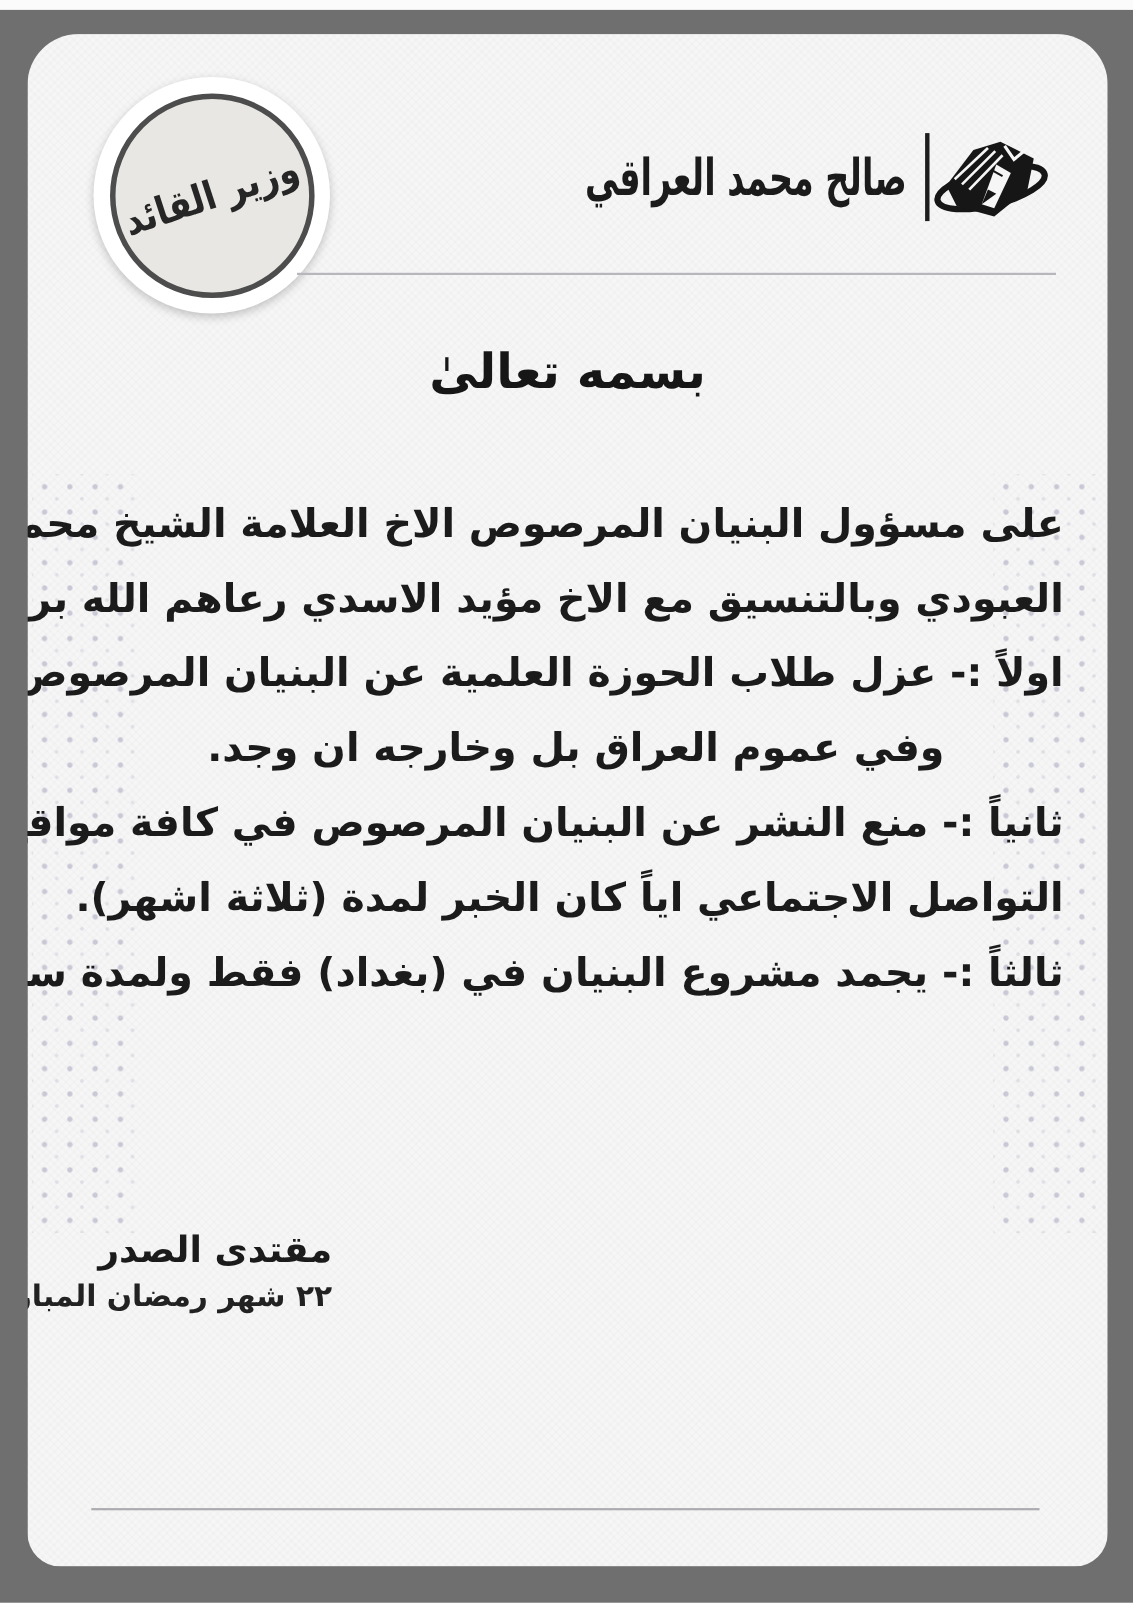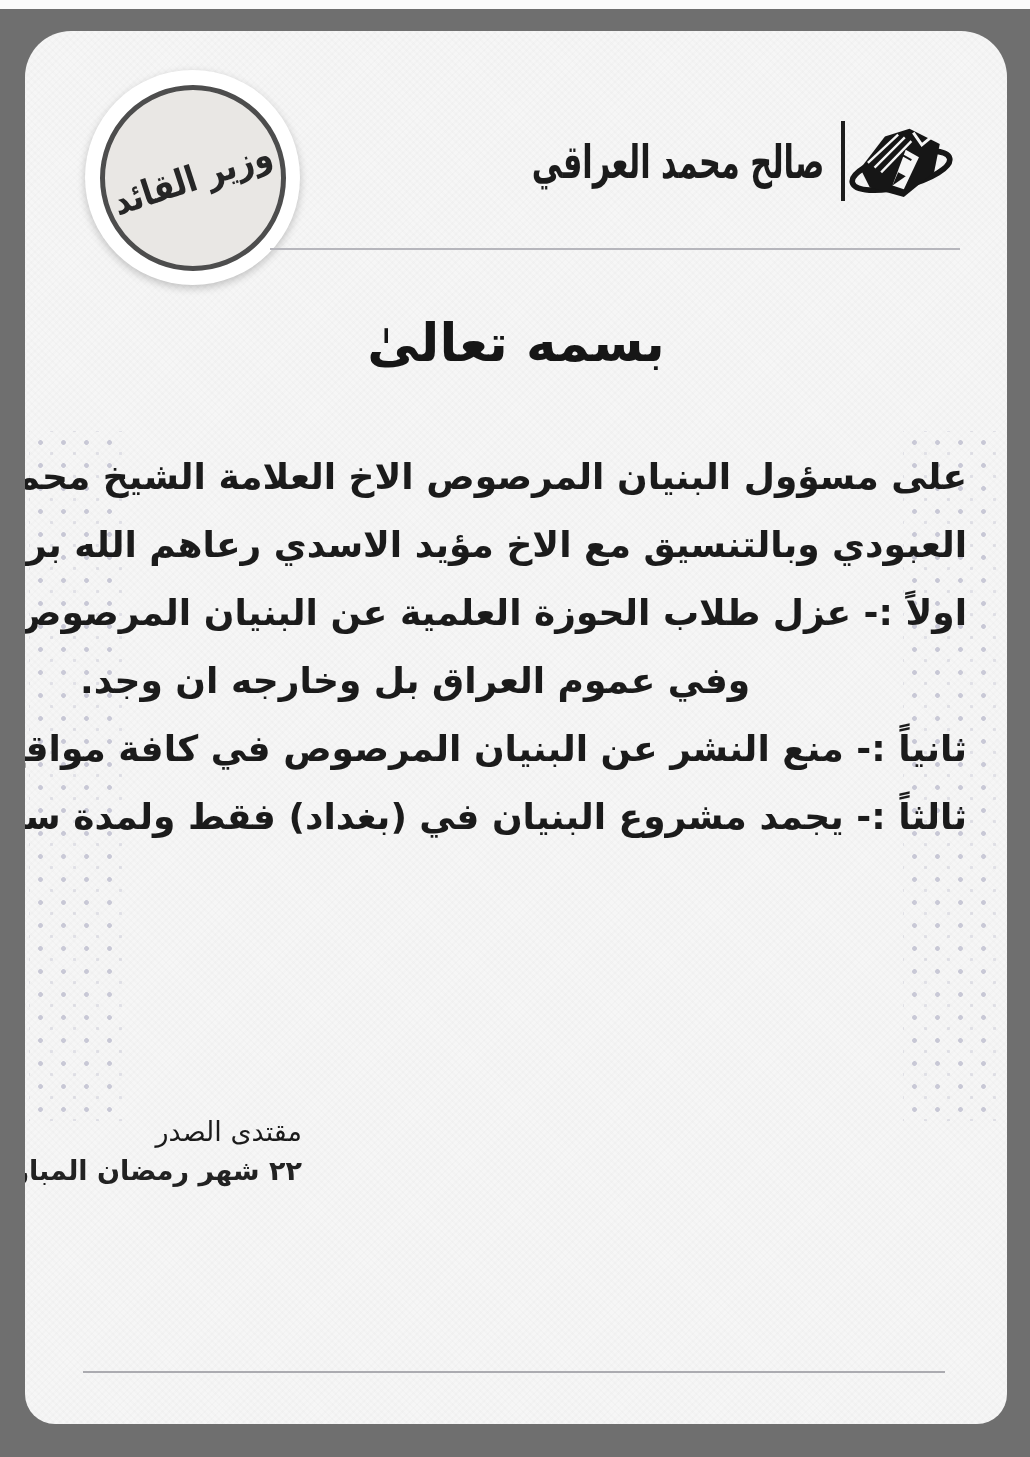--- a/index.html
+++ b/index.html
@@ -66,35 +66,35 @@
   .mast-sep { width:4px; height:80px; background:#1d1d1d; }
   .emblem { width:104px; height:96px; }
 
   .header-rule {
     position:absolute; left:245px; top:217px; width:690px; height:2px;
     background:#b6b6bc;
   }
   .doc-title {
     position:absolute; left:0; top:282px; width:100%;
     text-align:center; direction:rtl;
-    font-size:52px; font-weight:bold; color:#161616;
+    font-size:44px; font-weight:bold; color:#161616;
   }
   .body-text {
     position:absolute; left:55px; right:40px; top:412px;
     direction:rtl; color:#1b1b1b;
     font-size:36px; font-weight:bold; line-height:68px;
   }
   .body-line { text-align:right; white-space:nowrap; }
-  .body-line.center { text-align:left; }
+  .body-line.center { text-align:center; }
 
   .sign-block {
     position:absolute; left:42px; top:1085px; width:235px;
     direction:rtl; text-align:right; color:#1b1b1b;
   }
-  .sign-name { font-size:27px; font-weight:normal; white-space:nowrap; margin-bottom:8px; }
+  .sign-name { font-size:33px; font-weight:bold; white-space:nowrap; margin-bottom:8px; }
   .sign-date { font-size:27px; font-weight:bold; white-space:nowrap; color:#222; }
 
   .footer-rule {
     position:absolute; left:58px; top:1340px; width:862px; height:2px;
     background:#ababb0;
   }
 </style>
 </head>
 <body>
 
@@ -130,20 +130,21 @@
   <div class="header-rule"></div>
 
   <div class="doc-title">بسمه تعالىٰ</div>
 
   <div class="body-text">
       <div class="body-line">على مسؤول البنيان المرصوص الاخ العلامة الشيخ محمد</div>
       <div class="body-line">العبودي وبالتنسيق مع الاخ مؤيد الاسدي رعاهم الله برعايته</div>
       <div class="body-line">اولاً :- عزل طلاب الحوزة العلمية عن البنيان المرصوص مطلقاً</div>
       <div class="body-line center">وفي عموم العراق بل وخارجه ان وجد.</div>
       <div class="body-line">ثانياً :- منع النشر عن البنيان المرصوص في كافة مواقع</div>
+      <div class="body-line center">التواصل الاجتماعي اياً كان الخبر لمدة (ثلاثة اشهر).</div>
       <div class="body-line">ثالثاً :- يجمد مشروع البنيان في (بغداد) فقط ولمدة ستة اشهر</div>
     </div>
 
   <div class="sign-block">
     <div class="sign-name">مقتدى الصدر</div>
     <div class="sign-date">٢٢ شهر رمضان المبارك</div>
   </div>
 
   <div class="footer-rule"></div>
 

